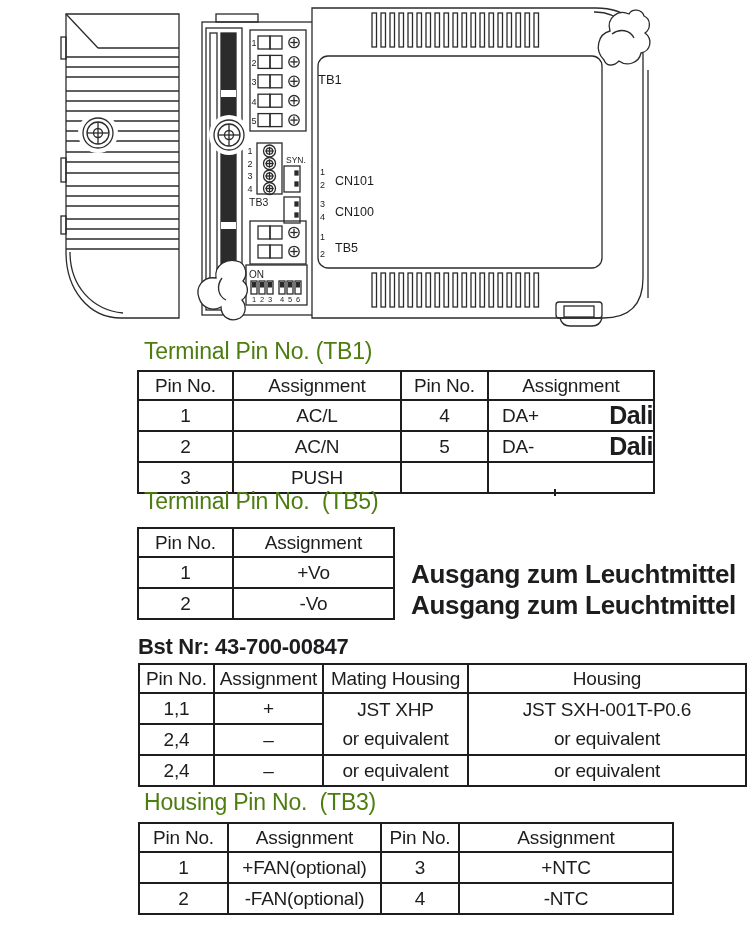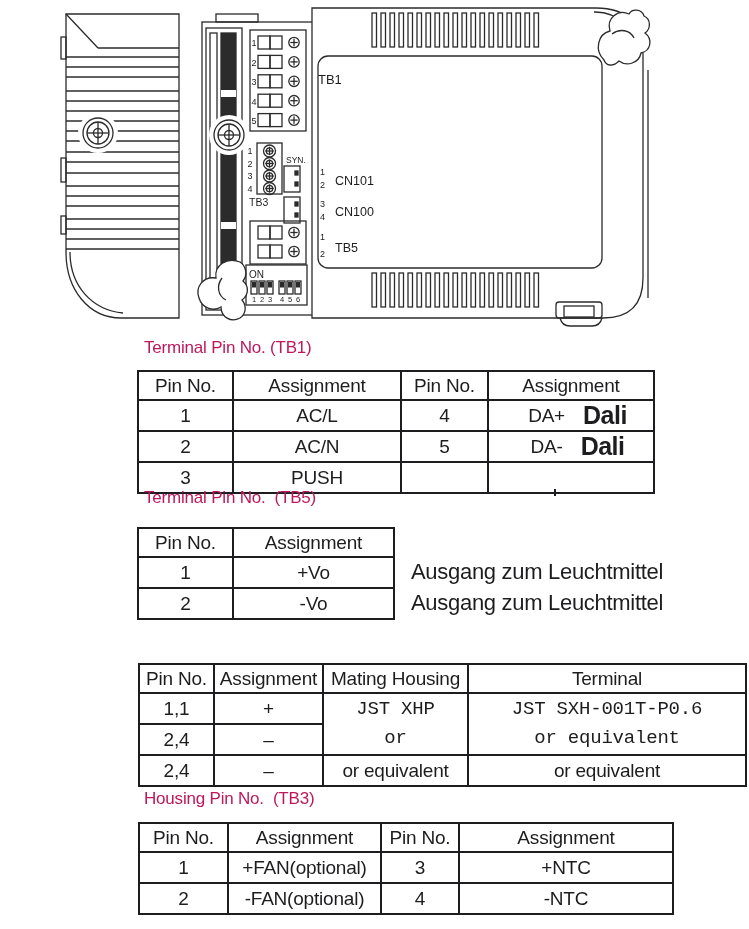--- a/index.html
+++ b/index.html
@@ -1,35 +1,35 @@
 <!DOCTYPE html>
 <html><head>
 <meta charset="utf-8">
 <style>
   html,body{margin:0;padding:0;}
   body{
     width:749px;height:929px;background:#ffffff;position:relative;
     font-family:"Liberation Sans", sans-serif;color:#1d1d1f;overflow:hidden;
   }
   .abs{position:absolute;}
-  .sec-title{font-size:17px;white-space:pre;color:#be185d;letter-spacing:-0.2px;text-align:right;}
+  .sec-title{font-size:23px;white-space:pre;color:#4d7c0f;letter-spacing:-0.2px;text-align:right;}
   table.pin-table{border-collapse:collapse;table-layout:fixed;}
   table.pin-table td{
     border:2px solid #1d1d1f;text-align:center;vertical-align:middle;
     font-size:19px;padding:0;letter-spacing:-0.2px;overflow:hidden;margin-left:43px;
   }
   tr.hrow td{height:27px;}
   tr.drow td{height:29px;}
-  .da-wrap{display:flex;align-items:center;justify-content:center;padding-left:13px;gap:18px;}
+  .da-wrap{display:flex;align-items:center;justify-content:space-between;padding-left:13px;gap:18px;}
   .dali{font-weight:bold;font-size:25px;letter-spacing:-0.5px;}
-  .bold-note{font-weight:normal;font-size:22px;letter-spacing:-0.3px;white-space:pre;}
+  .bold-note{font-weight:bold;font-size:26px;letter-spacing:-0.3px;white-space:pre;}
   .syn-title-row{display:flex;align-items:baseline;gap:18px;}
   .syn-title-reg{font-size:20px;white-space:pre;letter-spacing:-0.2px;}
   .syn-title-bold{font-size:22px;font-weight:bold;white-space:pre;letter-spacing:-0.3px;}
-  .two-line div{height:29px;line-height:29px;font-family:Liberation Mono, monospace;}
+  .two-line div{height:29px;line-height:29px;}
   table.dup-row td{border-top:0;}
   .tick{background:#1d1d1f;}
   svg text{fill:#1d1d1f;}
 </style>
 </head>
 <body>
 
 <svg class="abs" style="left:0;top:0" width="749" height="334" viewBox="0 0 749 334">
   <g stroke="#2b2b2b" stroke-width="1.3" fill="none">
 
@@ -367,36 +367,37 @@
       <td>2</td>
       <td>-Vo</td>
     </tr>
   </tbody>
     </table>
 </div>
 <div class="abs bold-note" style="left:411px;top:559px">Ausgang zum Leuchtmittel</div>
 <div class="abs bold-note" style="left:411px;top:590px">Ausgang zum Leuchtmittel</div>
 
 <div class="abs syn-title-row" style="left:138px;top:634px">
+  <span class="syn-title-bold">Bst Nr: 43-700-00847</span>
 </div>
 
 <div class="abs" style="left:138px;top:663px">
   <table class="pin-table" style="width:607px">
     <colgroup>
         <col style="width:75px">
         <col style="width:109px">
         <col style="width:145px">
         <col style="width:278px">
       </colgroup>
     <tbody>
         <tr class="hrow">
       <td>Pin No.</td>
       <td>Assignment</td>
       <td>Mating Housing</td>
-      <td>Terminal</td>
+      <td>Housing</td>
     </tr>
     <tr class="drow">
       <td>1,1</td>
       <td>+</td>
       <td rowspan="2">
         <div class="two-line">
           <div>JST XHP</div>
           <div>or equivalent</div>
         </div>
       </td>

